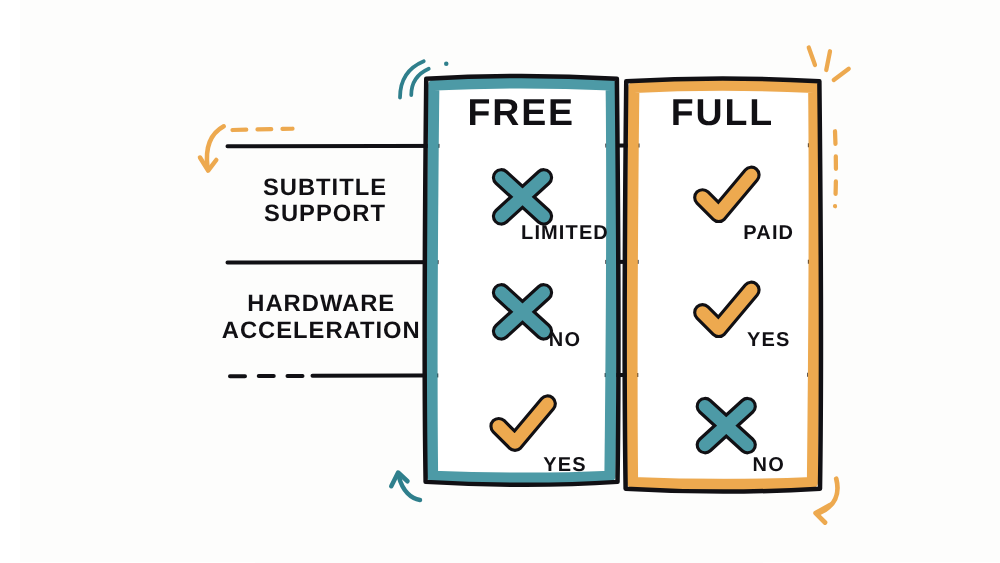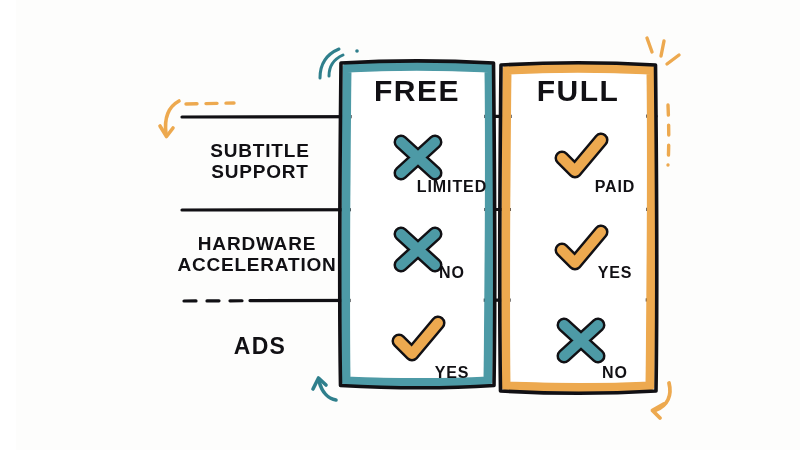--- a/index.html
+++ b/index.html
@@ -189,21 +189,20 @@
 
   <div class="layer">
 
     <div class="lbl col-head" style="left:325px; top:74px; width:152px;">FREE</div>
     <div class="lbl col-head" style="left:486px; top:74px; width:152px;">FULL</div>
 
     <div class="lbl row-label" style="left:166px; top:140px; width:156px;">SUBTITLE
 SUPPORT</div>
     <div class="lbl row-label" style="left:160px; top:233px; width:162px;">HARDWARE
 ACCELERATION</div>
-    <div class="lbl row-label-ads" style="left:166px; top:334px; width:156px;">ADS</div>
 
     <div class="lbl cell-caption" style="left:326px; top:178px; width:152px;">LIMITED</div>
     <div class="lbl cell-caption" style="left:489px; top:178px; width:152px;">PAID</div>
 
     <div class="lbl cell-caption" style="left:326px; top:264px; width:152px;">NO</div>
     <div class="lbl cell-caption" style="left:489px; top:264px; width:152px;">YES</div>
 
     <div class="lbl cell-caption" style="left:326px; top:364px; width:152px;">YES</div>
     <div class="lbl cell-caption" style="left:489px; top:364px; width:152px;">NO</div>
 

